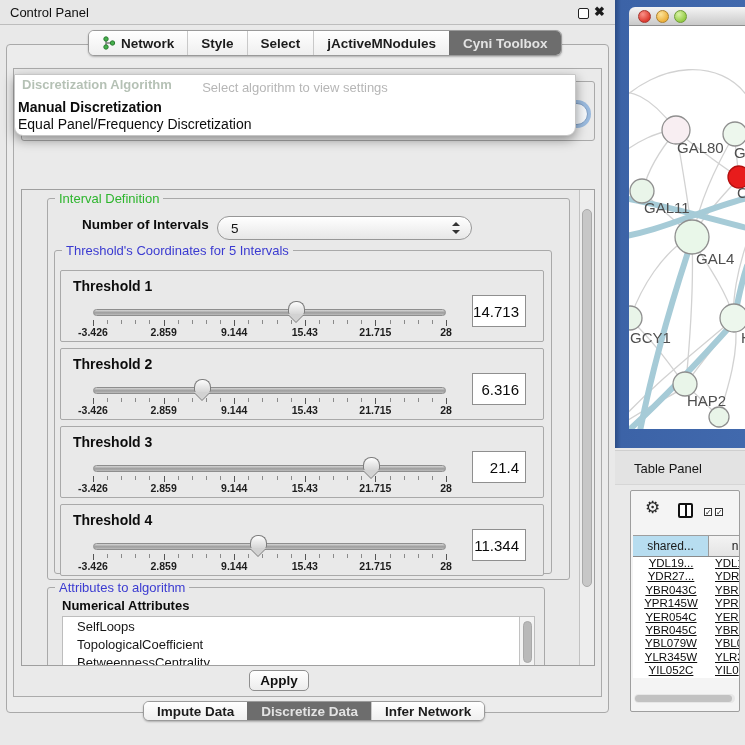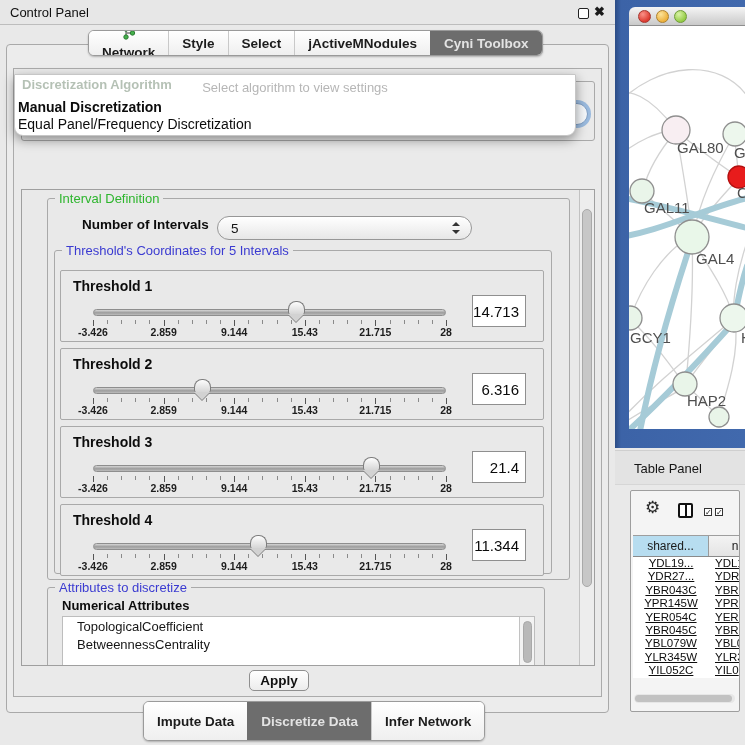--- a/index.html
+++ b/index.html
@@ -14,25 +14,25 @@
   .float-ic{position:absolute;left:578px;top:8px;width:11px;height:11px;border:1.5px solid #222;border-radius:2px;background:#fff;}
   .close-ic{position:absolute;left:594px;top:4px;font-size:13px;font-weight:bold;color:#1a1a1a;}
   #panelA{position:absolute;left:6px;top:44px;width:603px;height:669px;background:#ececec;
           border:1px solid #a9a9a9;border-radius:4px;}
   #panelB{position:absolute;left:13px;top:68px;width:589px;height:629px;background:#eaeaea;
           border:1px solid #ababab;}
   
   .tabbar{position:absolute;display:flex;height:26px;border:1px solid #9a9a9a;border-radius:6px;
           overflow:hidden;background:#fdfdfd;box-shadow:0 1px 2px rgba(0,0,0,.25);z-index:30;}
   #topTabs{left:88px;top:30px;}
-  #bottomTabs{left:143px;top:701px;height:40px;}
+  #bottomTabs{left:143px;top:701px;height:20px;}
   .tabseg{display:flex;align-items:center;justify-content:center;gap:5px;padding:0 13px;
           font-size:13.5px;font-weight:600;color:#1c1c1c;background:linear-gradient(#ffffff,#efefef);
           border-left:1px solid #c9c9c9;white-space:nowrap;cursor:default;}
-  .tabseg:first-child{border-left:none;flex-direction:column;}
+  .tabseg:first-child{border-left:none;}
   .tabseg.sel{background:#6d6d6d;color:#e3e3e3;border-left-color:#6d6d6d;}
   
   .group{position:absolute;border:1px solid #a9a9a9;border-radius:3px;}
   .gtitle{position:absolute;top:-8px;left:7px;padding:0 4px;font-size:13px;background:inherit;white-space:nowrap;}
   
   .combo{position:absolute;border:1px solid #979797;border-radius:12px;
          background:linear-gradient(#ffffff,#e7e7e7);display:flex;align-items:center;
          padding:0 24px 0 13px;font-size:13.5px;color:#141414;}
   .updown{position:absolute;right:11px;top:50%;margin-top:-6px;width:8px;height:12px;}
   .updown:before{content:"";position:absolute;left:0;top:0;border-left:4px solid transparent;
@@ -290,25 +290,26 @@
               <div class="ticklab" style="left: 102.6px;">2.859</div>
               <div class="ticklab" style="left: 173.2px;">9.144</div>
               <div class="ticklab" style="left: 243.8px;">15.43</div>
               <div class="ticklab" style="left: 314.4px;">21.715</div>
               <div class="ticklab" style="left: 385px;">28</div>
               <div class="valbox">11.344</div>
             </div>
           </div>
 
         <div class="group" style="left:25px;top:397px;width:498px;height:100px;background:#e9e9e9;">
-          <span class="gtitle" id="attrTitle" style="color: rgb(59, 59, 209);">Attributes to discretize</span>
+          <span class="gtitle" id="attrTitle" style="color: rgb(59, 59, 209);">Attributes to algorithm</span>
         </div>
         <span class="blab" style="left:40px;top:408px;font-size:13px;">Numerical Attributes</span>
         <div id="attrList">
           <div id="attrItems">
+              <div class="attr-item">SelfLoops</div>
               <div class="attr-item">TopologicalCoefficient</div>
               <div class="attr-item">BetweennessCentrality</div>
             </div>
           <div class="vtrack" style="right:0;top:0;width:15px;height:100%;background:#f3f3f3;">
             <div class="vthumb" style="left:2.5px;top:4px;width:9px;height:42px;background:#b9b9b9;"></div>
           </div>
         </div>
 
         <div class="vtrack" style="right:0;top:0;width:15px;height:100%;">
           <div class="vthumb" style="left:2px;top:19px;width:10px;height:378px;"></div>

